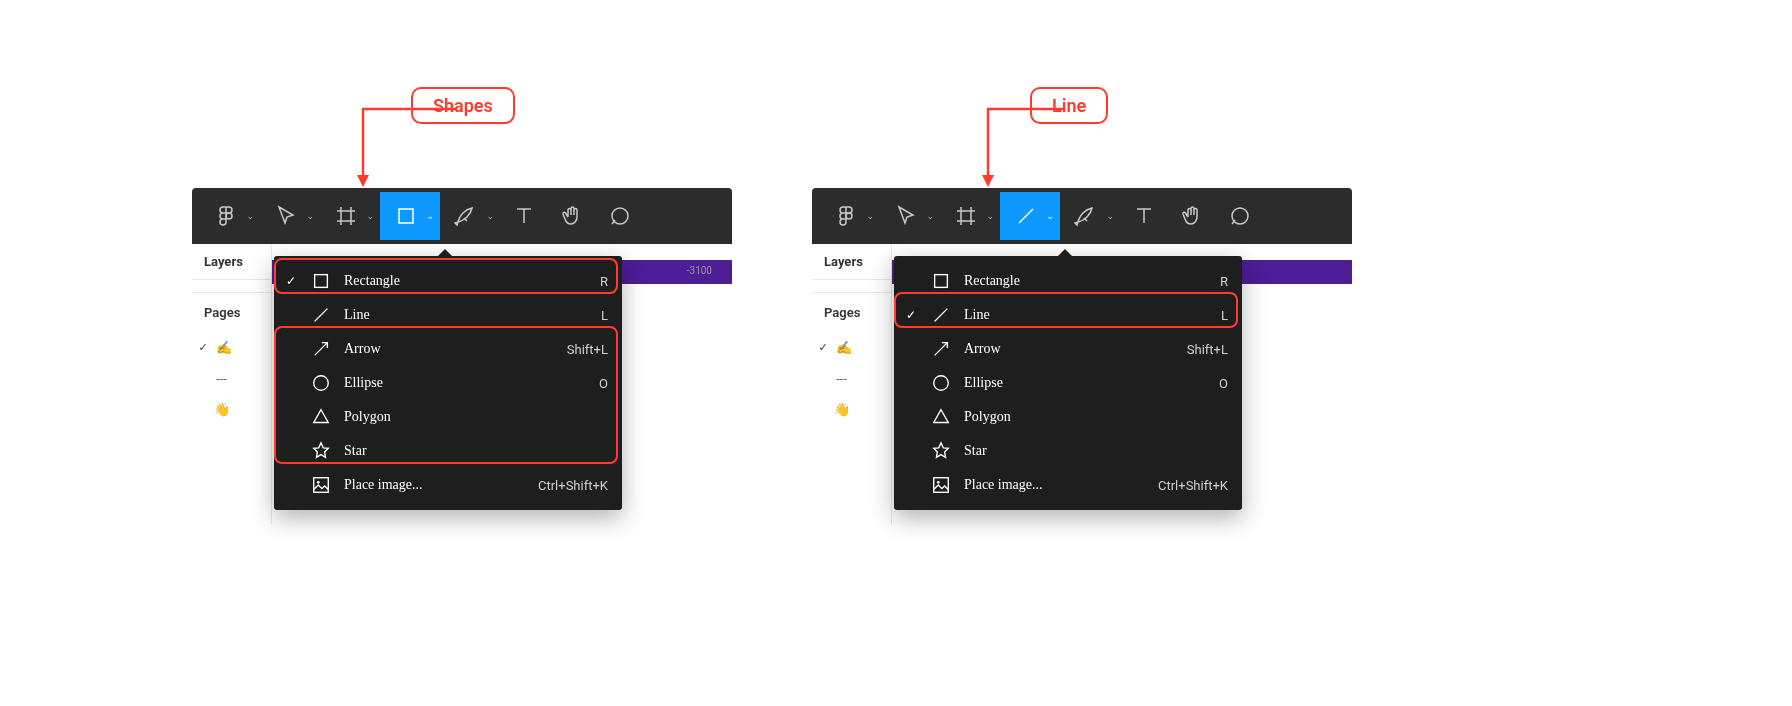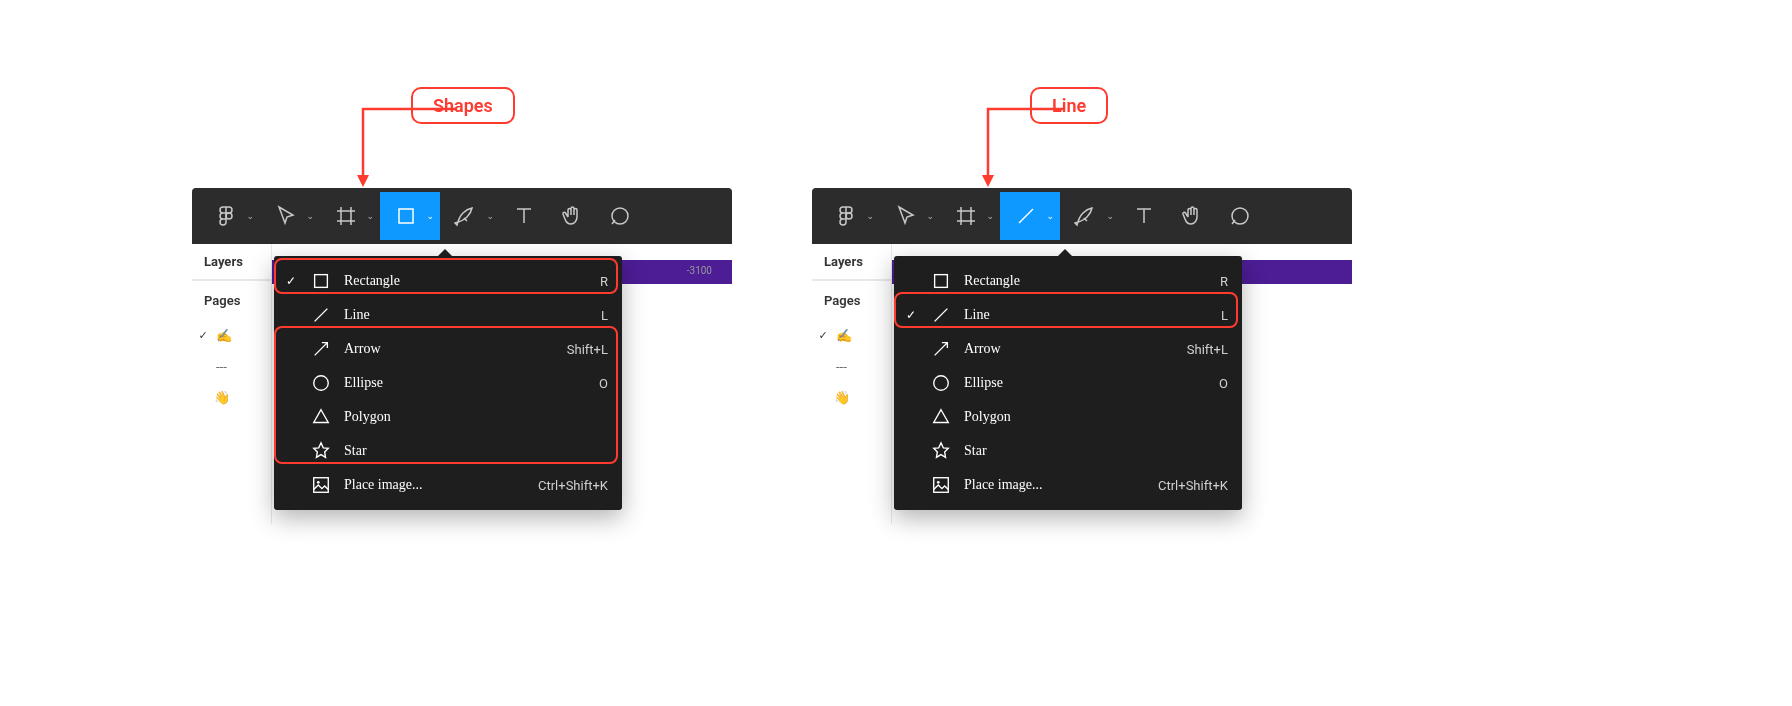--- a/index.html
+++ b/index.html
@@ -107,20 +107,21 @@
   .sidebar-header {
     padding: 10px 12px;
     font-weight: 700;
     border-bottom: 1px solid #e8e8e8;
   }
   
   .sidebar-section {
     padding: 12px;
     font-weight: 600;
     border-top: 1px solid #e8e8e8;
+    margin-top: 12px;
   }
   
   .page-item {
     display: flex;
     align-items: center;
     padding: 8px 8px 8px 4px;
     gap: 6px;
   }
   
   .page-check {

